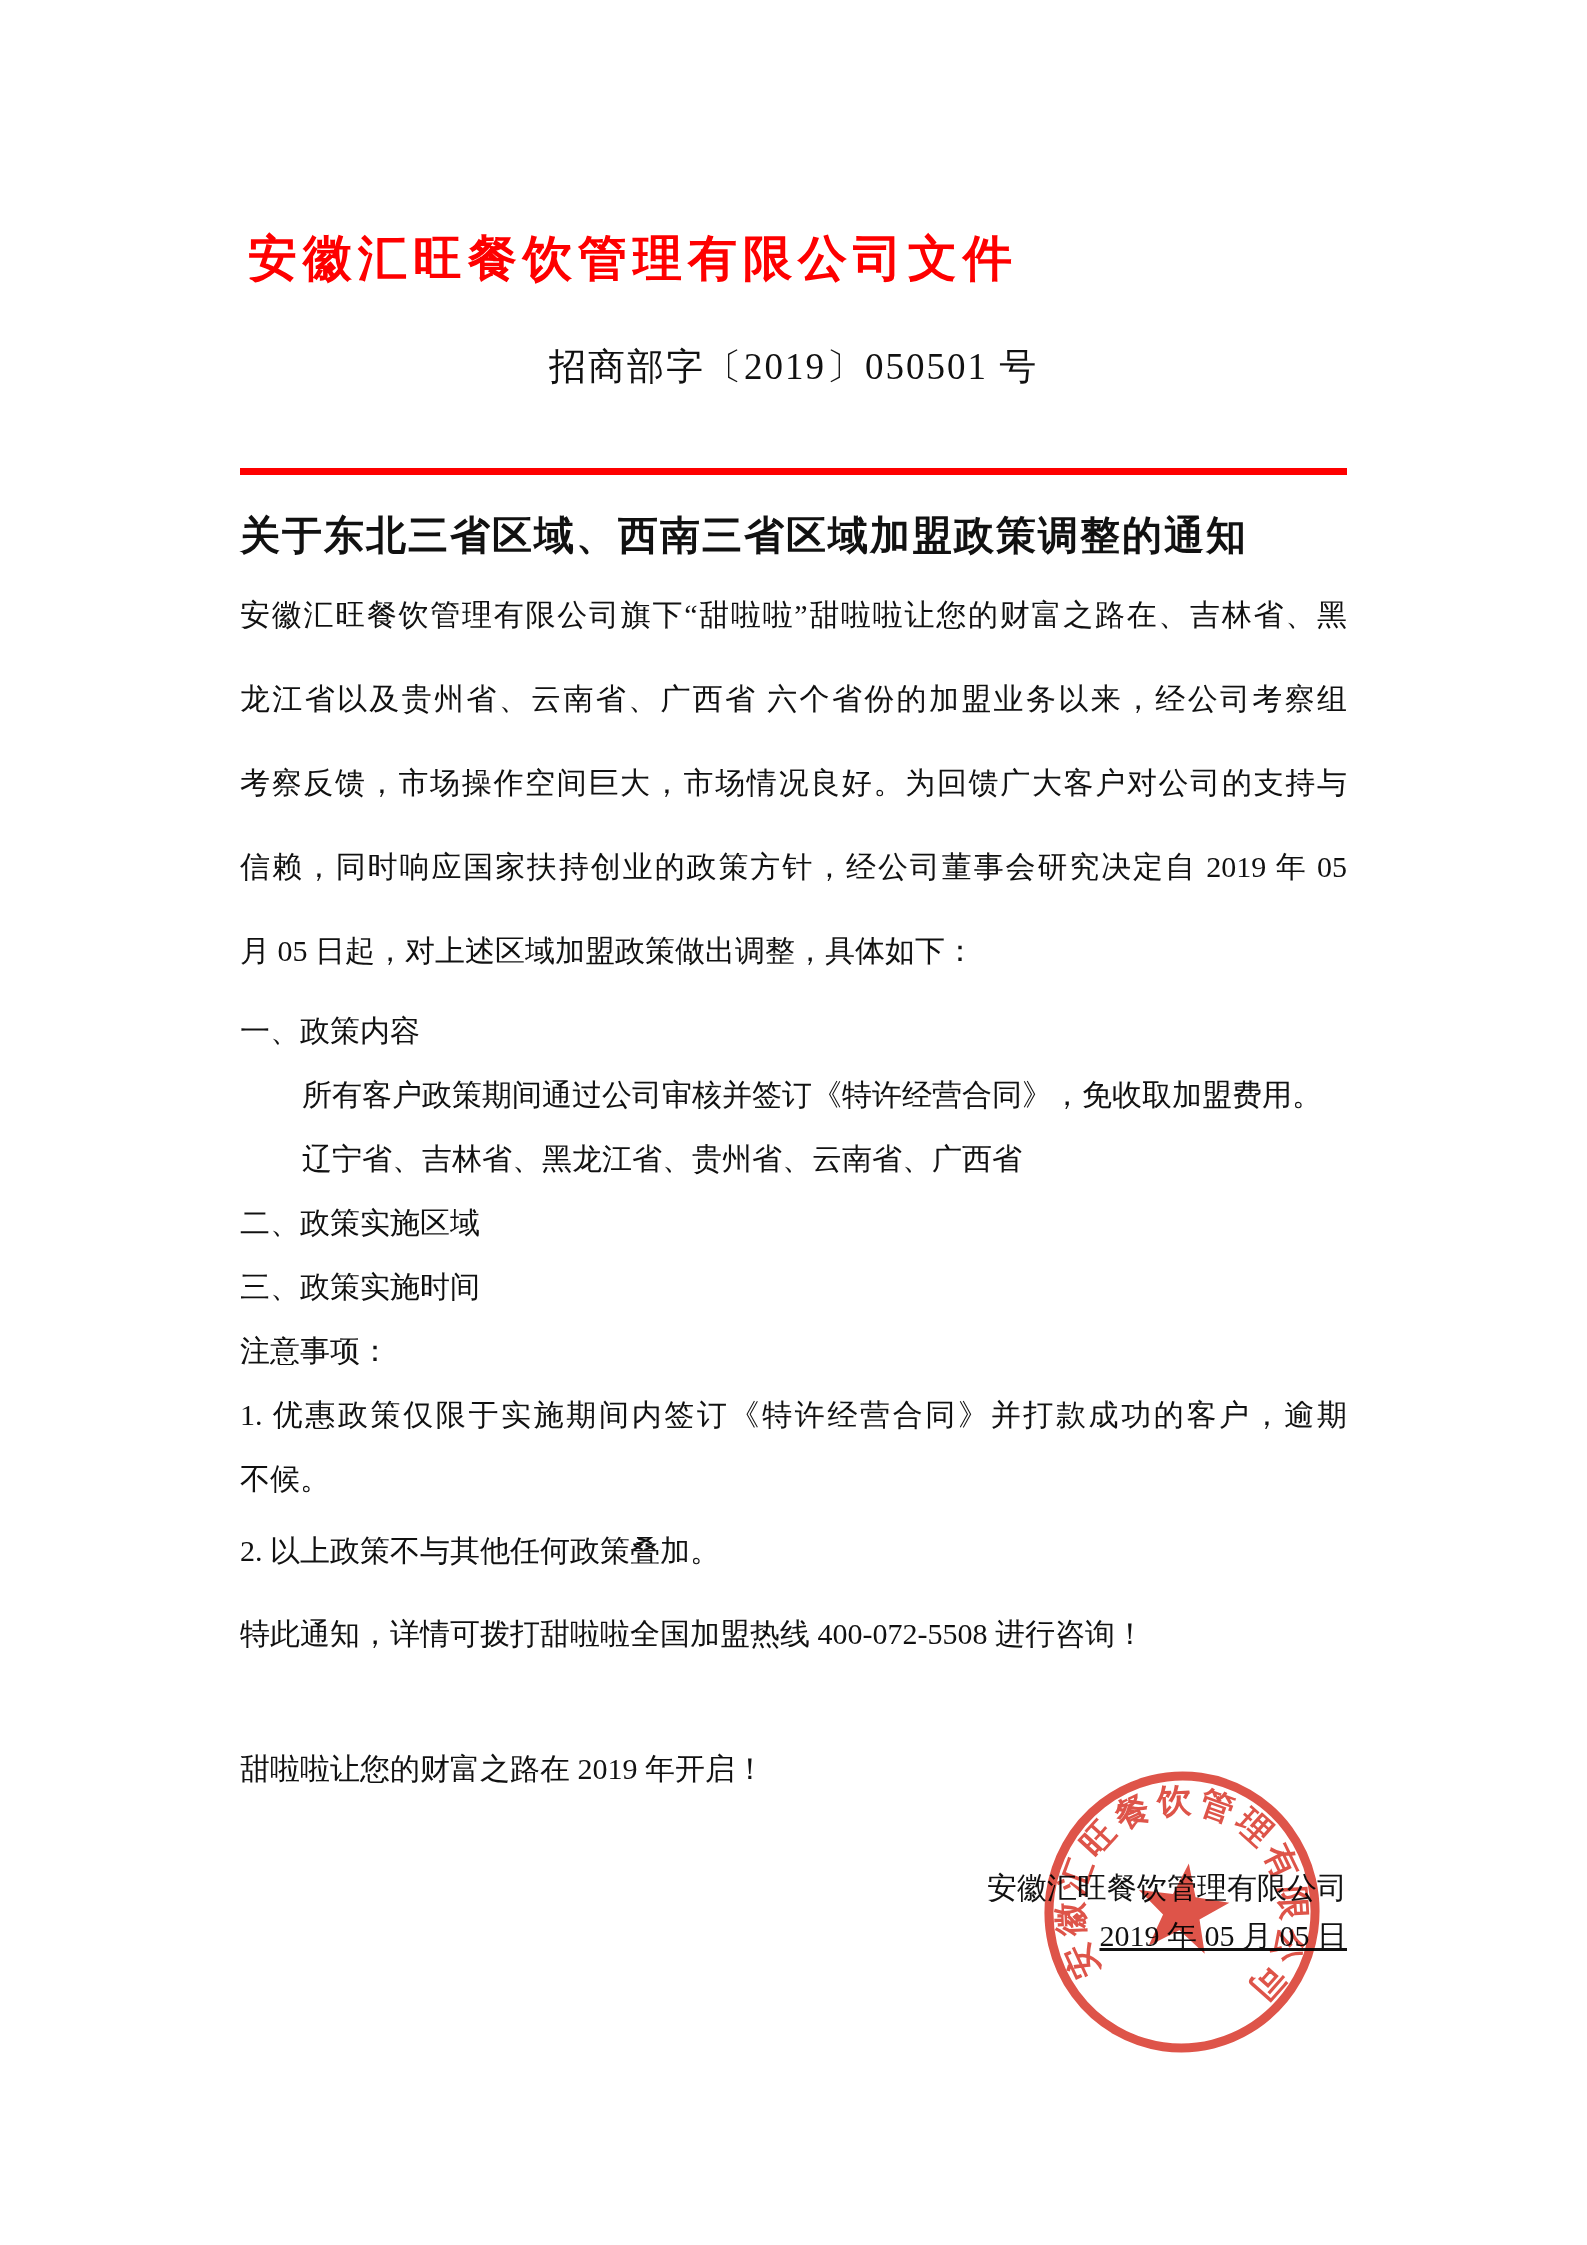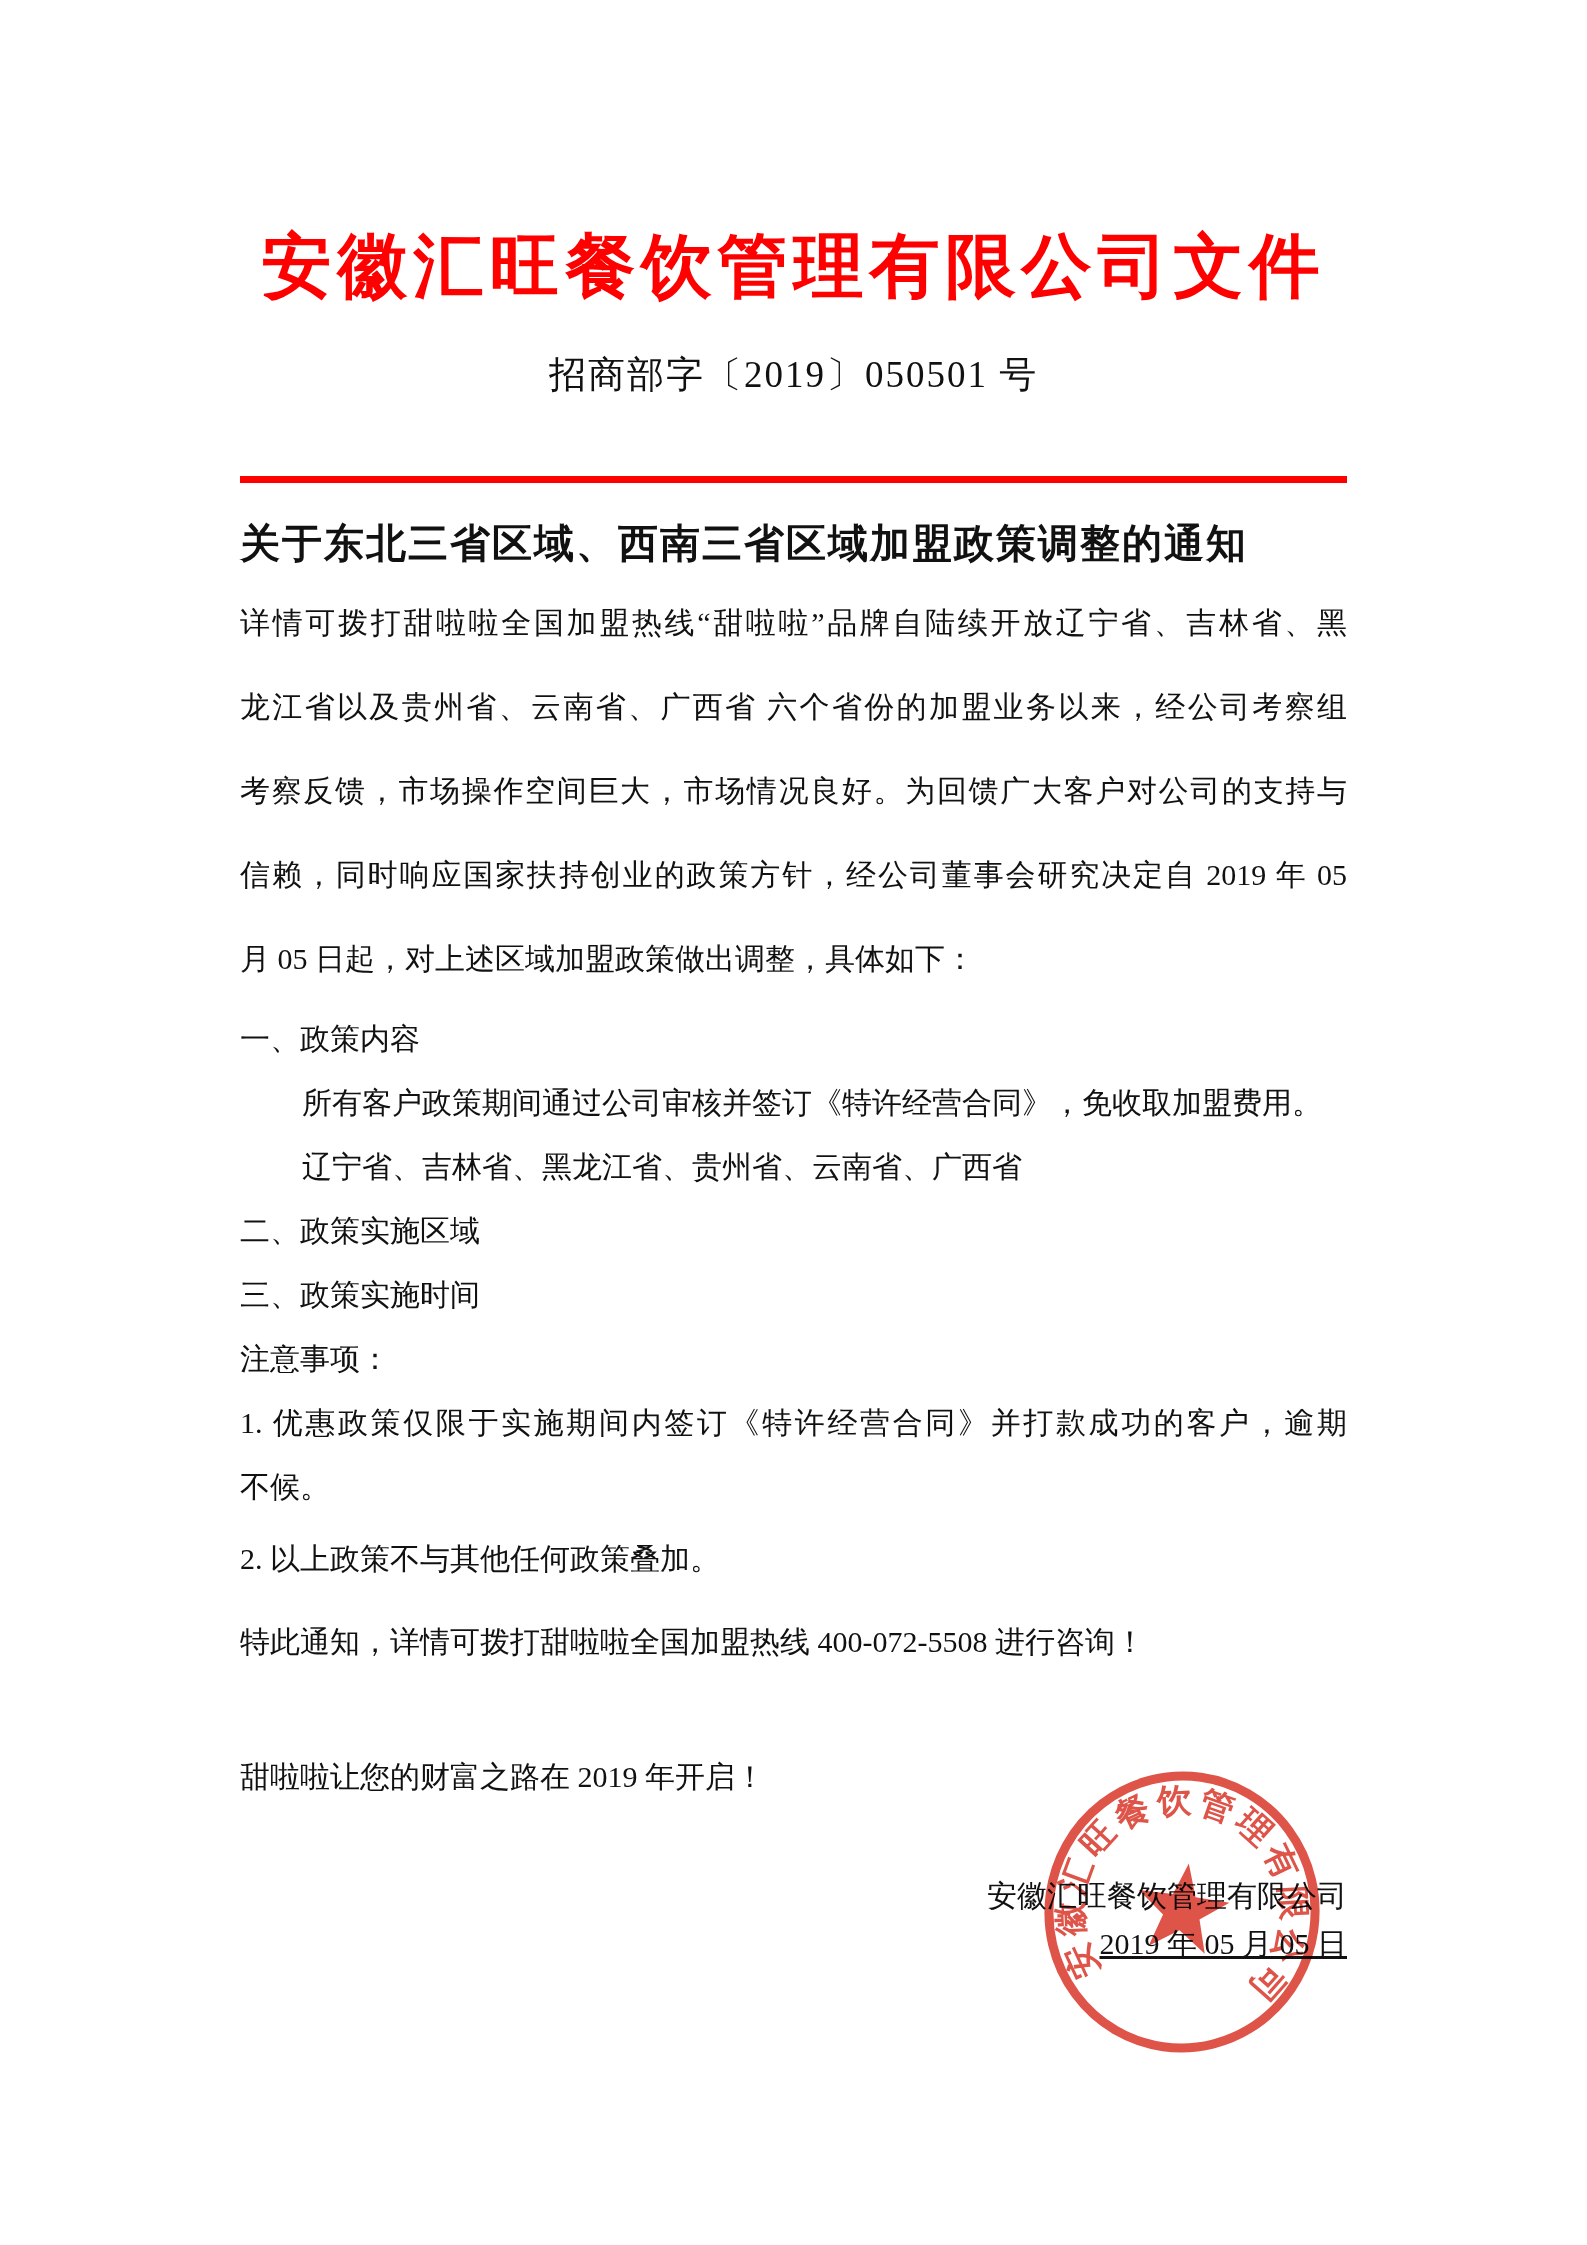--- a/index.html
+++ b/index.html
@@ -8,24 +8,23 @@
     width: 1587px;
     height: 2245px;
     background: #ffffff;
     box-sizing: border-box;
     padding: 218px 240px 0 240px;
     overflow: hidden;
     font-family: "Liberation Serif", "DejaVu Serif", serif;
     color: #111111;
   }
   .letterhead {
-    margin: 16px;
-    text-align: center;
+    margin: 8px;
     color: #fe0000;
-    font-size: 70px;
+    font-size: 49px;
     font-weight: bold;
     letter-spacing: 6px;
     line-height: 66px;
     white-space: nowrap;
   }
   .docnum {
     margin-top: 54px;
     text-align: center;
     font-size: 37px;
     line-height: 42px;
@@ -83,21 +82,21 @@
 
   <h1 class="letterhead">安徽汇旺餐饮管理有限公司文件</h1>
 
   <div class="docnum">招商部字〔2019〕050501 号</div>
 
   <div class="divider"></div>
 
   <h2 class="subject">关于东北三省区域、西南三省区域加盟政策调整的通知</h2>
 
   <div class="intro">
-    <div class="line fill">详情可拨打甜啦啦全国加盟热线“甜啦啦”品牌自陆续开放辽宁省、吉林省、黑</div>
+    <div class="line fill">安徽汇旺餐饮管理有限公司旗下“甜啦啦”甜啦啦让您的财富之路在、吉林省、黑</div>
     <div class="line fill">龙江省以及贵州省、云南省、广西省 六个省份的加盟业务以来，经公司考察组</div>
     <div class="line fill">考察反馈，市场操作空间巨大，市场情况良好。为回馈广大客户对公司的支持与</div>
     <div class="line fill">信赖，同时响应国家扶持创业的政策方针，经公司董事会研究决定自 2019 年 05</div>
     <div class="line">月 05 日起，对上述区域加盟政策做出调整，具体如下：</div>
   </div>
 
   <div class="list">
     <div class="line">一、政策内容</div>
     <div class="line indent">所有客户政策期间通过公司审核并签订《特许经营合同》，免收取加盟费用。</div>
     <div class="line indent">辽宁省、吉林省、黑龙江省、贵州省、云南省、广西省</div>

